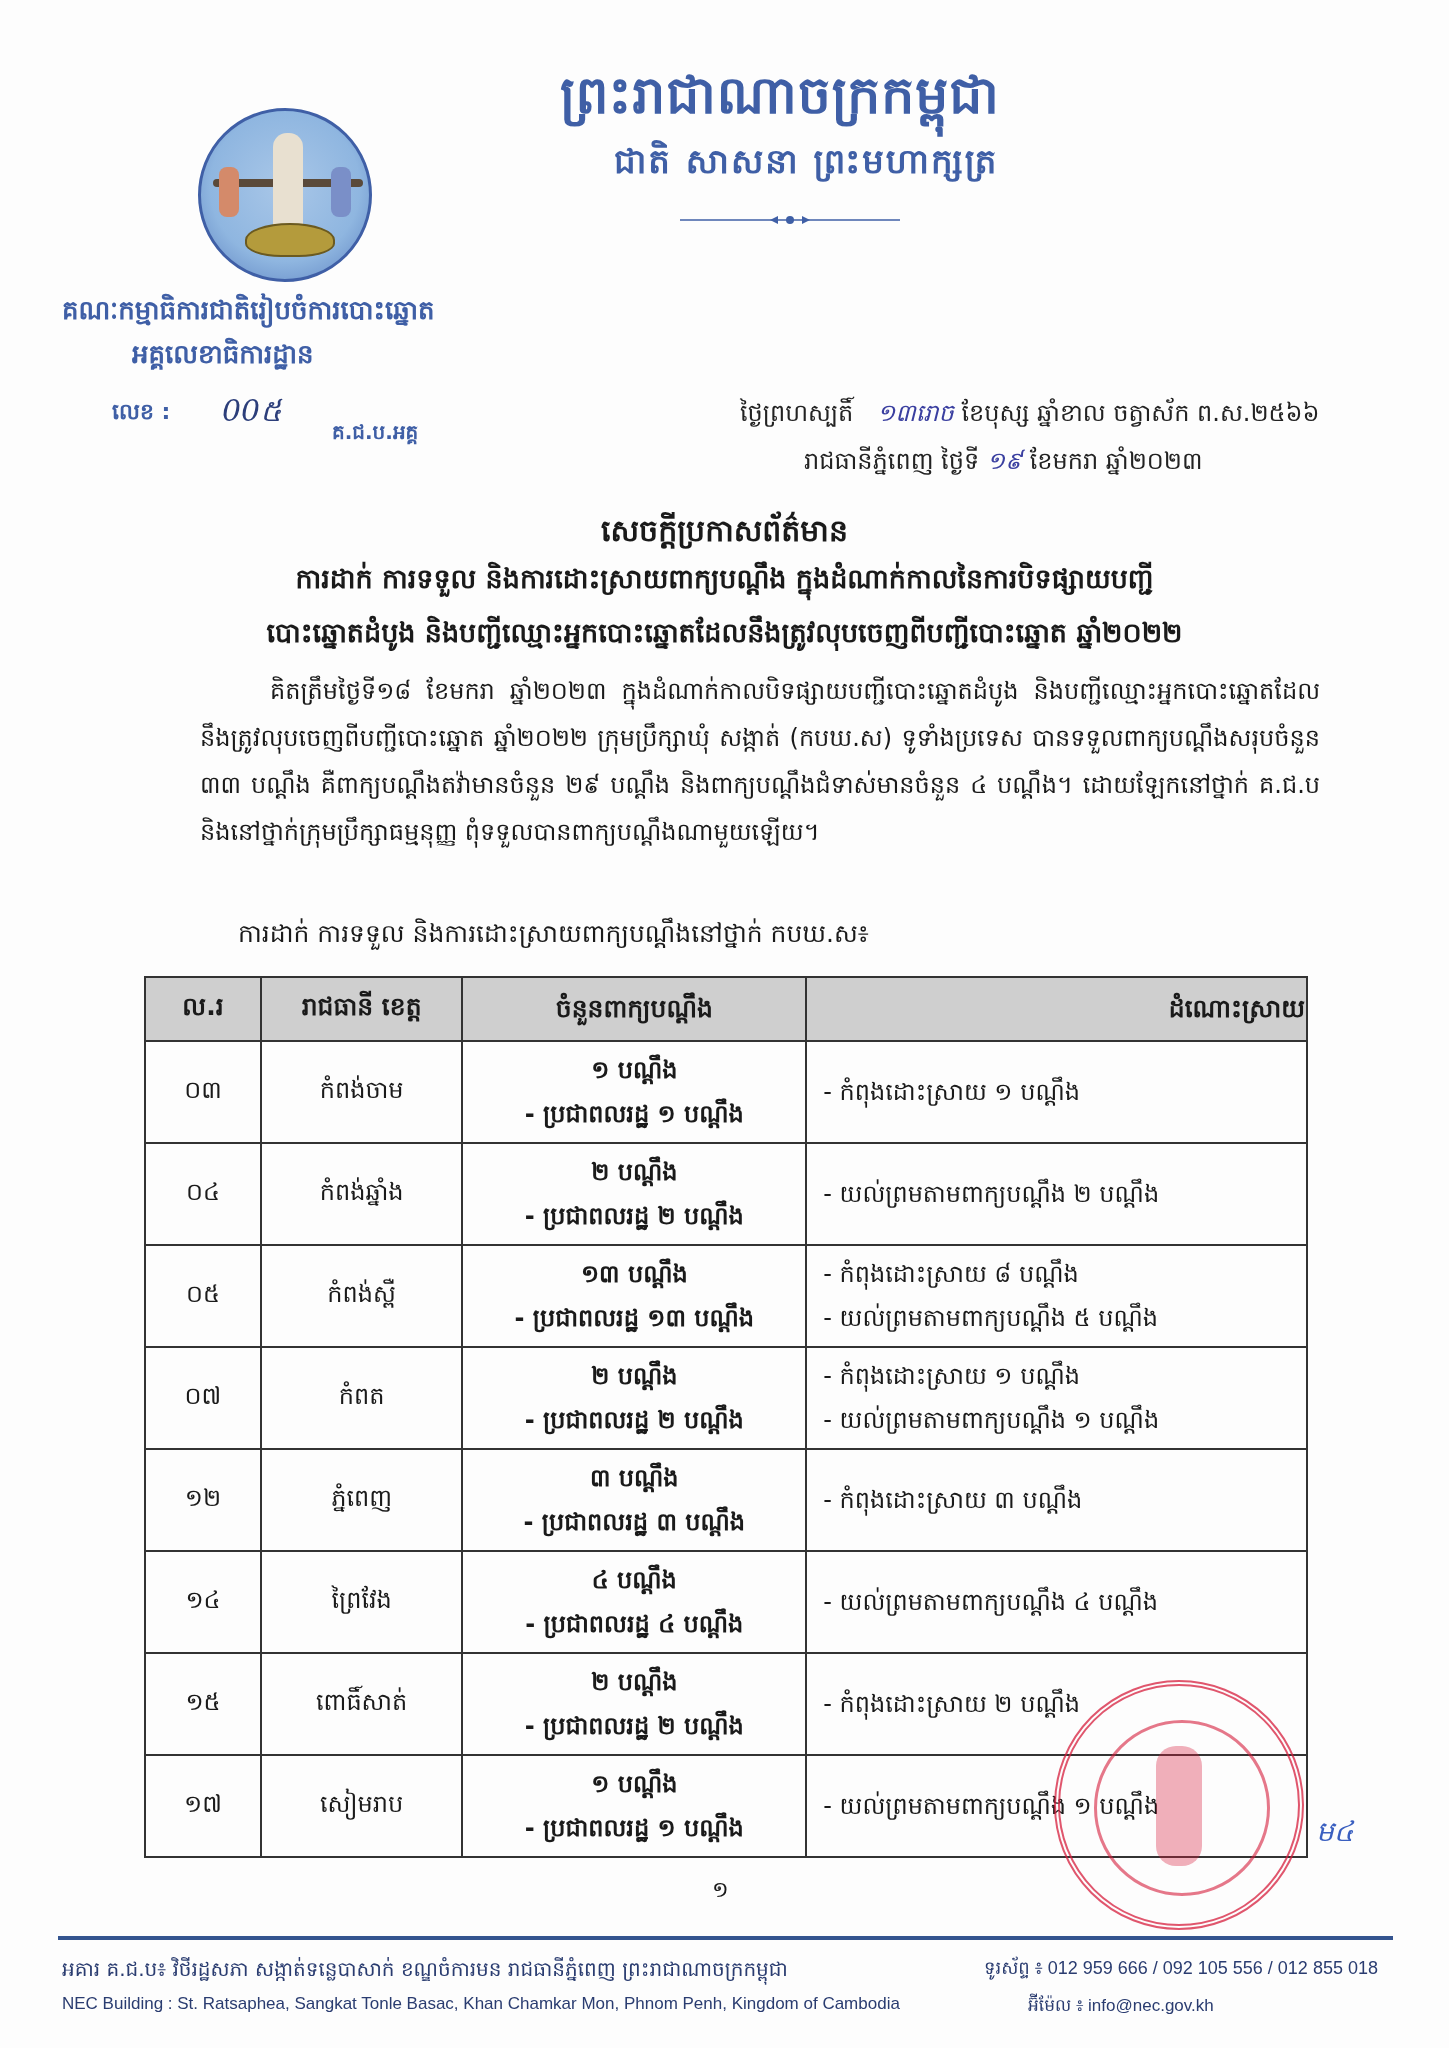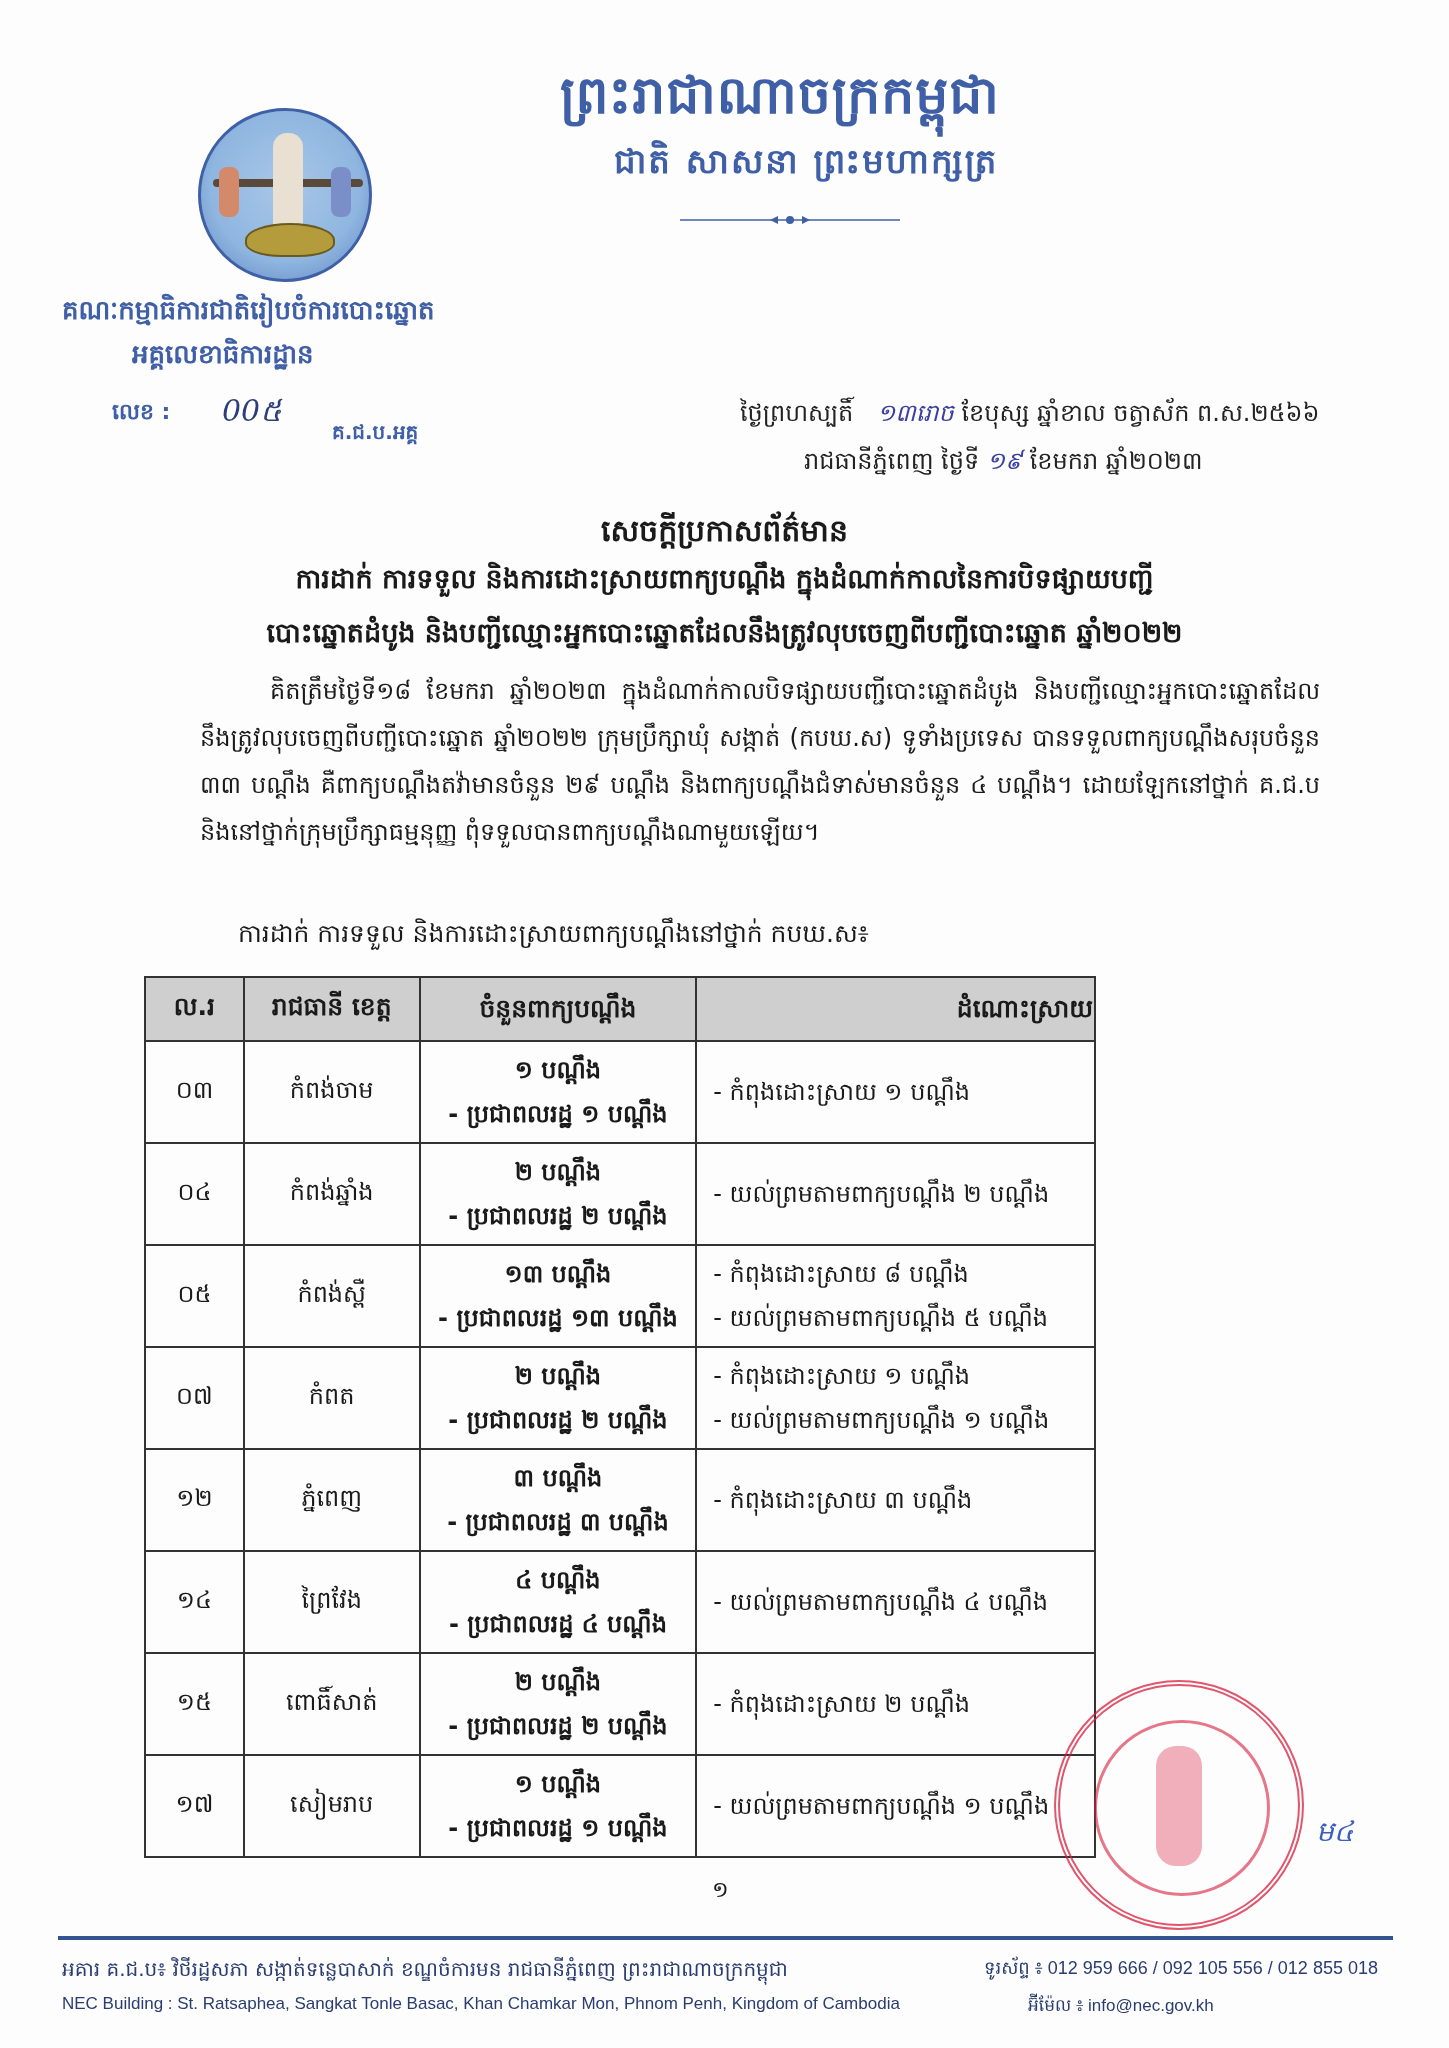--- a/index.html
+++ b/index.html
@@ -28,21 +28,21 @@
   .date-lunar .hw { color: #3a3fa0; font-style: italic; margin-left: 16px; }
   .date-solar { left: 804px; top: 446px; font-size: 24px; color: #222; }
   .date-solar .hw { color: #3a3fa0; font-style: italic; }
   .title { left: 0; width: 1449px; text-align: center; top: 512px; font-size: 30px; font-weight: bold; }
   .subtitle { left: 0; width: 1449px; text-align: center; font-size: 27px; font-weight: bold; }
   .sub1 { top: 562px; }
   .sub2 { top: 616px; }
   .para { left: 200px; width: 1120px; top: 668px; font-size: 24px; line-height: 47px; text-align: justify; }
   .para .indent { display: inline-block; width: 70px; }
   .table-heading { left: 238px; top: 918px; font-size: 25px; }
-  table.grid { position: absolute; left: 144px; top: 976px; width: 952px; border-collapse: collapse; font-size: 24px; }
+  table.grid { position: absolute; left: 144px; top: 976px; width: 1164px; border-collapse: collapse; font-size: 24px; }
   table.grid th, table.grid td { border: 2px solid #333; vertical-align: middle; }
   table.grid th { background: #cfcfcf; height: 60px; font-weight: bold; font-size: 25px; text-align: center; }
   table.grid td { height: 98px; }
   .c-no { width: 115px; text-align: center; }
   .c-prov { width: 202px; text-align: center; }
   .c-count { width: 352px; text-align: center; line-height: 44px; font-weight: bold; }
   .c-res { width: 500px; padding-left: 16px; line-height: 44px; }
   .page-num { left: 712px; top: 1876px; font-size: 22px; }
   .stamp { left: 1054px; top: 1680px; width: 250px; height: 250px; border-radius: 50%;
            border: 6px double rgba(214, 30, 60, 0.75); box-sizing: border-box; }

